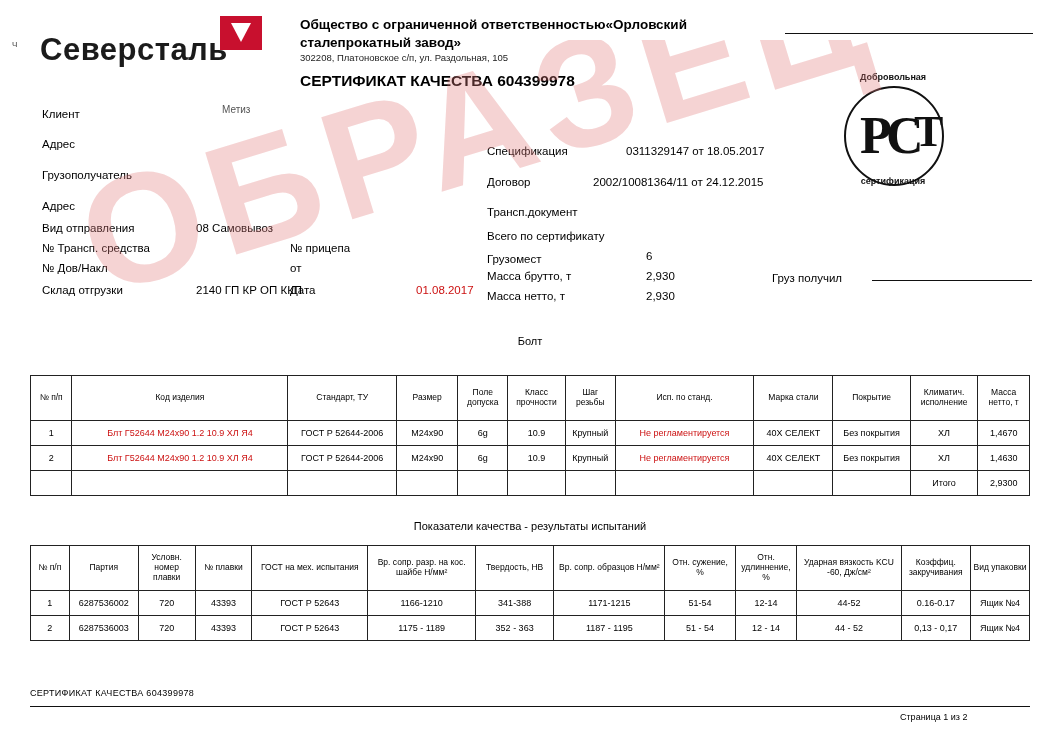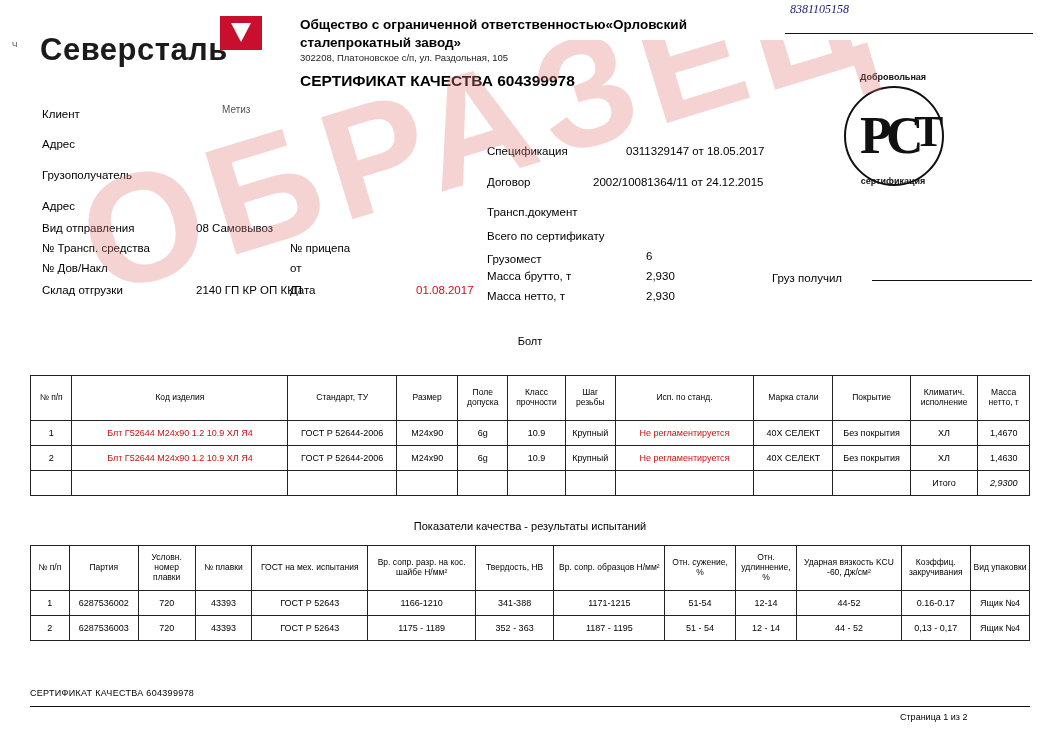--- a/index.html
+++ b/index.html
@@ -233,21 +233,20 @@
   .red-cell { color: #cc1111; }
   .blank-row td {
     border-left: none;
     border-right: none;
   }
   .blank-row td.first {
     border-left: 1px solid #222;
   }
   .blank-row td.last {
     border-right: 1px solid #222;
-    font-style: italic;
   }
   
   .footer-left {
     position: absolute;
     left: 30px;
     top: 688px;
     font-size: 9px;
     letter-spacing: 0.3px;
   }
   .footer-right {
@@ -287,21 +286,20 @@
     <div class="logo-block">
       <div class="logo-mark"></div>
       <div class="logo-text">Северсталь</div>
       <div class="logo-sub">Метиз</div>
     </div>
 
     <div class="org-name">Общество с ограниченной ответственностью«Орловский сталепрокатный завод»</div>
     <div class="org-addr">302208, Платоновское с/п, ул. Раздольная, 105</div>
     <div class="doc-title">СЕРТИФИКАТ КАЧЕСТВА 604399978</div>
 
-    <div class="hand-top">8381105158</div>
     <div class="hdr-rule"></div>
 
     <div class="rst">
       <div class="ring"></div>
       <div class="arc-top">Добровольная</div>
       <div class="letters">
         <span class="rlet r1">Р</span>
         <span class="rlet r2">С</span>
         <span class="rlet r3">Т</span>
       </div>

